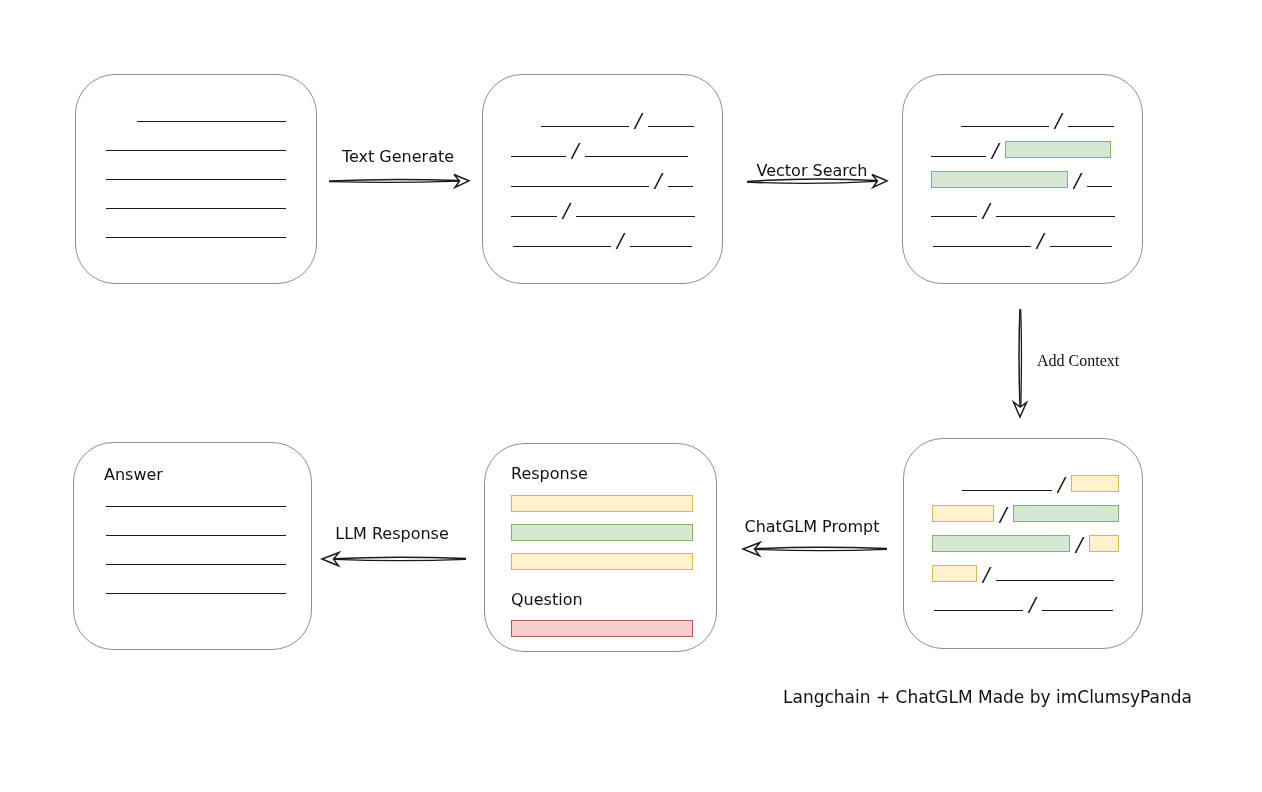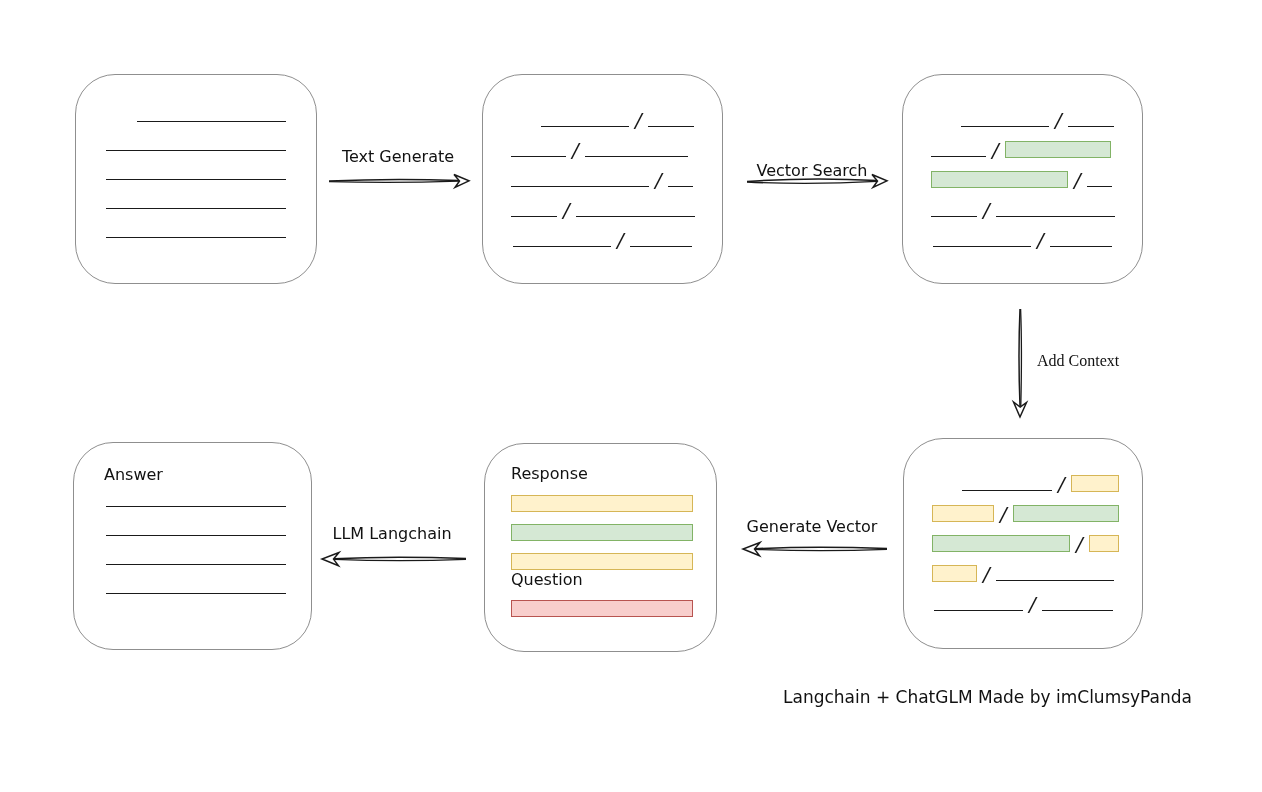--- a/index.html
+++ b/index.html
@@ -49,21 +49,21 @@
 
   .box-label { font-size: 16px; font-weight: 400; color: var(--text, #111); }
 
   
   .prompt-content { position: absolute; inset: 0; padding: 20px 26px; display: flex; flex-direction: column; }
   .bars { display: flex; flex-direction: column; gap: 12px; margin-top: 12px; }
   .bar { width: 182px; height: 17px; }
   .bar-yellow { background: var(--yellow-fill, #fff2cc); border: 1.5px solid var(--yellow-border, #d6b656); }
   .bar-green  { background: var(--green-fill, #d5e8d4);  border: 1.5px solid var(--green-border, #82b366); }
   .bar-red    { background: var(--red-fill, #f8cecc);    border: 1.5px solid var(--red-border, #b85450); }
-  .question-label { margin-top: 0; }
+  .question-label { margin-top: 20px; }
   .question-bars { margin-top: 11px; }
 
   .answer-content { position: absolute; inset: 0; padding: 22px 30px; }
 
   .arrow-label { position: absolute; font-size: 16px; color: var(--text, #111); white-space: nowrap; }
   .arrow-label.centered { text-align: center; }
   .arrow-svg { position: absolute; overflow: visible; }
   .arrow-svg path { stroke: var(--line, #1a1a1a); fill: none; }
 
   .caption { position: absolute; font-size: 17px; color: var(--text, #111); white-space: nowrap; }
@@ -214,28 +214,28 @@
     <path d="M128 6.5 L143 12.9 L129 19.5 L133.5 13 Z" stroke-width="1.5"></path>
   </svg>
 
   <svg class="arrow-svg" style="left:1008px; top:306px;" width="26" height="114" viewBox="0 0 26 114">
     <path d="M12 3 C 10.6 35, 10.8 70, 12 100" stroke-width="1.5"></path>
     <path d="M12.6 3 C 13.9 35, 13.5 70, 12.8 100" stroke-width="1.3"></path>
     <path d="M5.5 96 L12 111 L18.5 96.5 L12.2 101 Z" stroke-width="1.5"></path>
   </svg>
   <div class="arrow-label" style="left:1037px; top:352px;font-family:Liberation Serif, serif;">Add Context</div>
 
-  <div class="arrow-label centered" style="left:732px; top:517px; width:160px;">Generate Vector</div>
+  <div class="arrow-label centered" style="left:732px; top:517px; width:160px;">ChatGLM Prompt</div>
   <svg class="arrow-svg" style="left:738px; top:536px;" width="152" height="26" viewBox="0 0 152 26">
     <path d="M149 12.6 C 105 10.8, 55 10.8, 17 12.8" stroke-width="1.5"></path>
     <path d="M149 13.4 C 105 15, 55 14.8, 17 13.4" stroke-width="1.3"></path>
     <path d="M22 6.5 L5 13 L21.5 19.8 L16.5 13.1 Z" stroke-width="1.5"></path>
   </svg>
 
-  <div class="arrow-label centered" style="left:322px; top:524px; width:140px;">LLM Langchain</div>
+  <div class="arrow-label centered" style="left:322px; top:524px; width:140px;">LLM Response</div>
   <svg class="arrow-svg" style="left:317px; top:546px;" width="152" height="26" viewBox="0 0 152 26">
     <path d="M149 12.6 C 105 10.8, 55 10.8, 17 12.8" stroke-width="1.5"></path>
     <path d="M149 13.4 C 105 15, 55 14.8, 17 13.4" stroke-width="1.3"></path>
     <path d="M22 6.5 L5 13 L21.5 19.8 L16.5 13.1 Z" stroke-width="1.5"></path>
   </svg>
 
   <div class="caption" style="left:783px; top:687px;">Langchain + ChatGLM Made by imClumsyPanda</div>
 
 </div>
 

